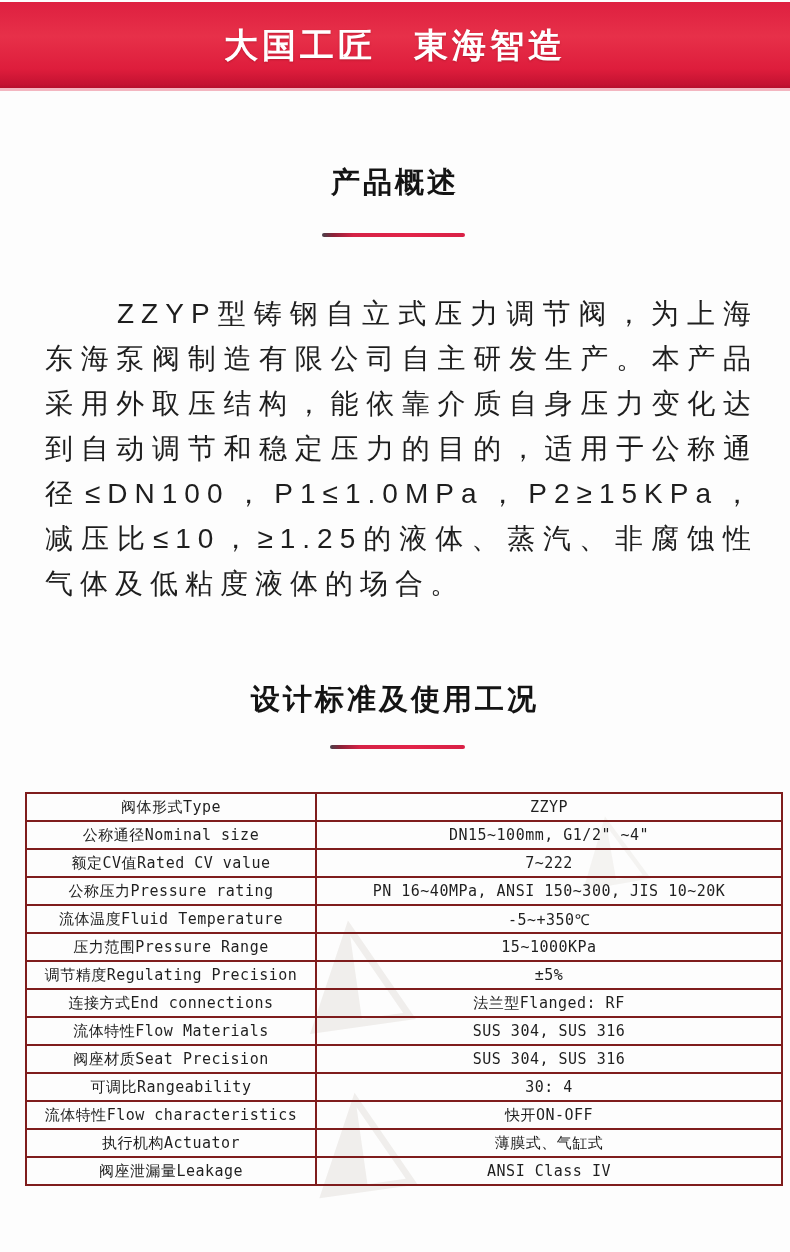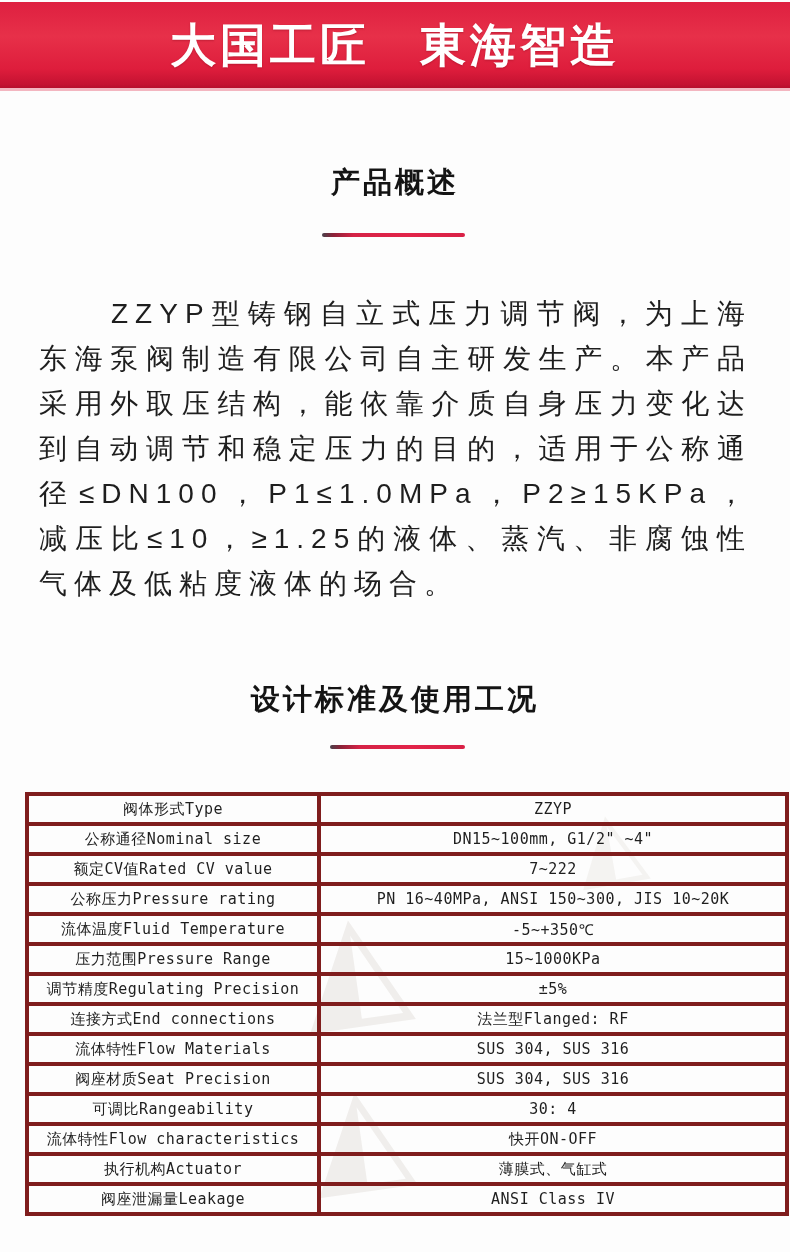--- a/index.html
+++ b/index.html
@@ -16,54 +16,54 @@
   .banner{
     position:absolute;top:2px;left:0;width:790px;height:86px;
     background:linear-gradient(180deg,#de2040 0%,#e73049 40%,#de1d3c 78%,#c41231 96%,#b50f2c 100%);
   }
   .banner-accent{
     position:absolute;top:88px;left:0;width:790px;height:3px;
     background:#f3b6c0;
   }
   .banner-title{
     width:100%;height:86px;line-height:86px;text-align:center;
-    font-size:46px;font-weight:bold;color:#ffffff;letter-spacing:4px;
+    font-size:34px;font-weight:bold;color:#ffffff;letter-spacing:4px;
     text-shadow:0 1px 2px rgba(120,0,20,.35);
     white-space:pre;
   }
 
   
   .section-title{
     position:absolute;left:0;width:790px;text-align:center;
     font-size:29px;font-weight:bold;color:#141414;letter-spacing:3px;
   }
   .title-overview{top:163px;}
   .title-specs{top:680px;}
   .title-underline{
     position:absolute;height:4px;border-radius:2px;
     background:linear-gradient(90deg,#49414a 0%,#8c2238 8%,#d52246 22%,#e22449 60%,#d92146 100%);
   }
   .underline-overview{top:233px;left:322px;width:143px;}
   .underline-specs{top:745px;left:330px;width:135px;}
 
   
   .overview-paragraph{
-    position:absolute;top:291px;left:39px;width:713px;
+    position:absolute;top:291px;left:45px;width:713px;
     font-size:28px;line-height:45px;letter-spacing:7px;
     text-align:justify;text-indent:72px;color:#1e1e1e;
   }
 
   
   .table-wrap{position:absolute;top:792px;left:25px;width:740px;}
   table.spec{
     width:740px;border-collapse:collapse;table-layout:fixed;
     background:transparent;position:relative;z-index:2;
   }
   table.spec td{
-    border:4px solid #7f1d1d;
+    border:2px solid #7f1d1d;
     height:26px;padding:0 6px;
     text-align:center;vertical-align:middle;
     font-size:15px;color:#1f1f1f;letter-spacing:.5px;
     font-family:"DejaVu Sans Mono","Liberation Sans",sans-serif;
     overflow:hidden;white-space:nowrap;
   }
   td.col-label{width:276px;}
   td.col-value{width:452px;}
 
   

